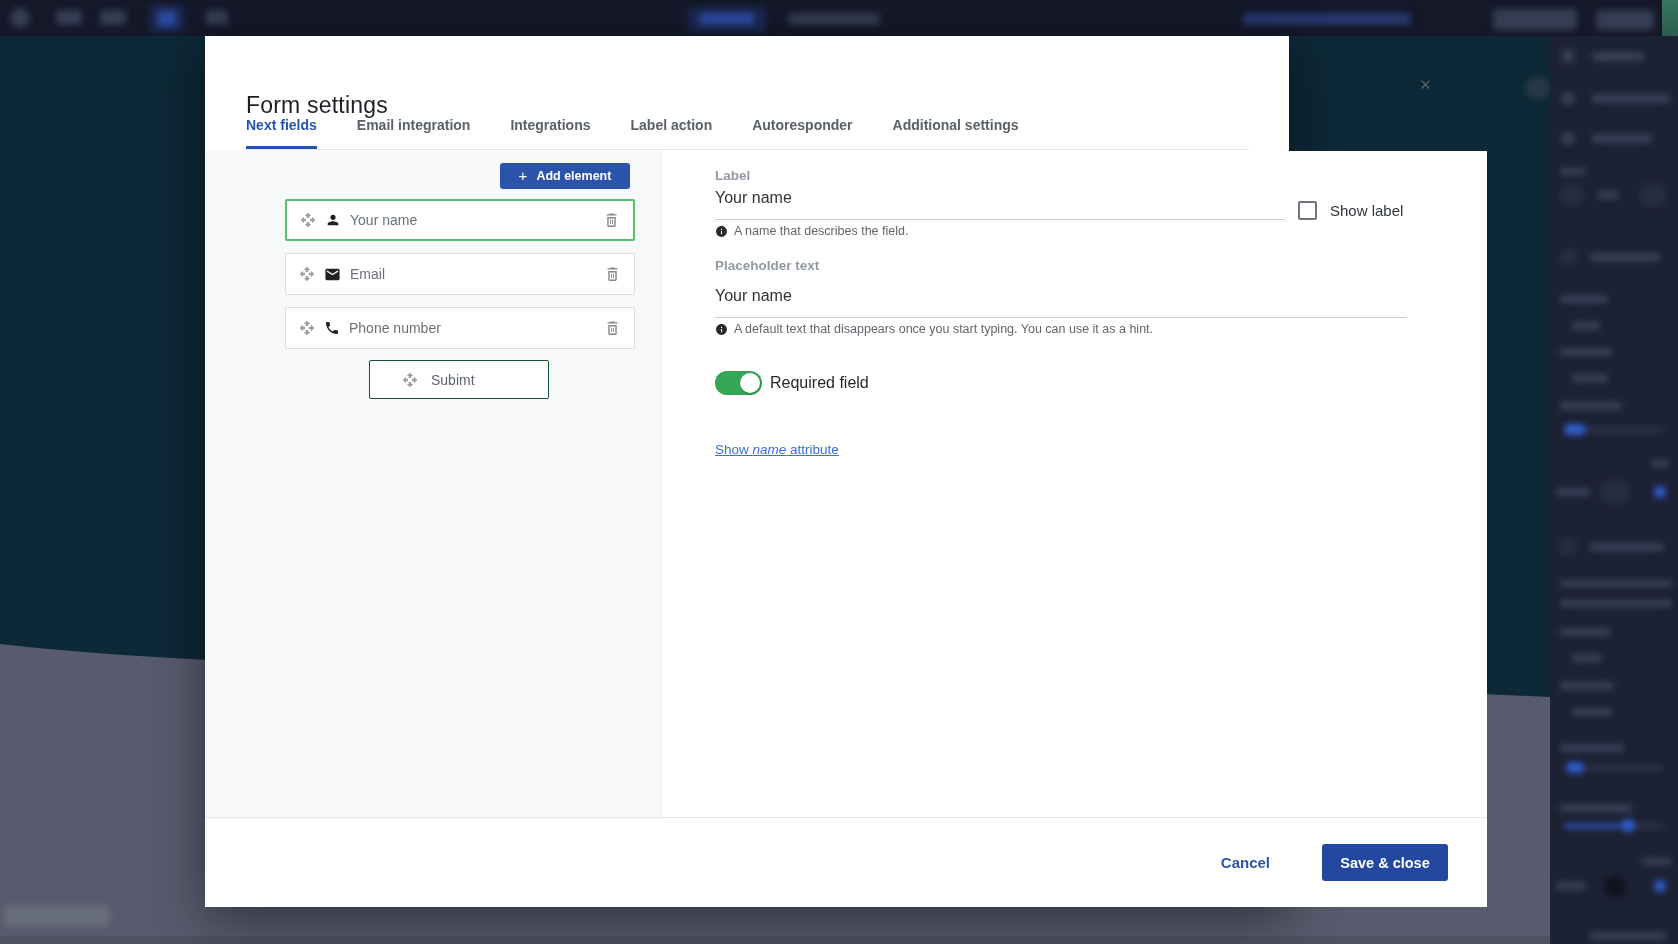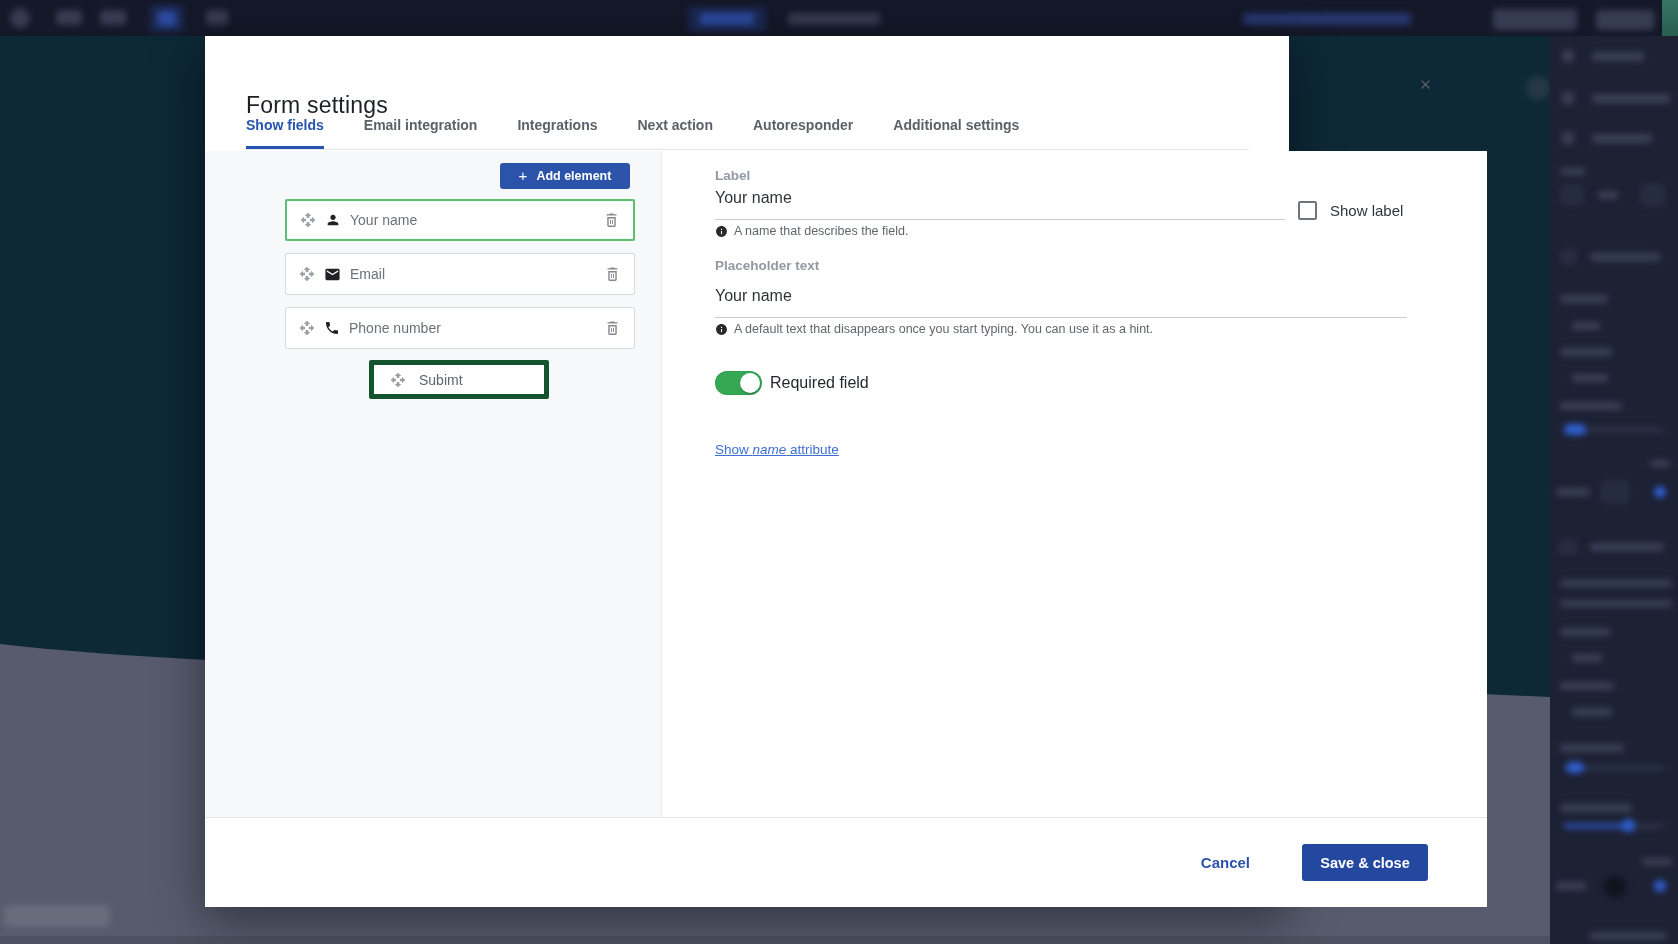--- a/index.html
+++ b/index.html
@@ -48,21 +48,21 @@
                      display:flex; align-items:center; justify-content:center; gap:9px; cursor:pointer; }
   .add-element-btn .plus { font-size:15px; font-weight:400; position:relative; top:-0.5px; }
   .element-row { position:absolute; left:80px; width:350px; height:42px; background:#fff; border:1px solid #d8dbdf;
                  border-radius:2px; display:flex; align-items:center; padding:0 13px; cursor:pointer; }
   .element-row.selected { border:2px solid #57c06e; }
   .element-row .drag { display:flex; margin-right:9px; cursor:grab; }
   .element-row .type-icon { display:flex; margin-right:9px; }
   .element-row .el-label { font-size:14px; color:#6b7178; flex:1; }
   .element-row .trash { display:flex; border:none; background:none; cursor:pointer; padding:0; }
   .submit-row { position:absolute; left:164px; top:209px; width:180px; height:39px; background:#fff;
-                border:5px solid #14532d; border-radius:2px; display:flex; align-items:center; padding:0 16px; cursor:pointer; }
+                border:1px solid #14532d; border-radius:2px; display:flex; align-items:center; padding:0 32px; cursor:pointer; }
   .submit-row .drag { display:flex; margin-right:13px; cursor:grab; }
   .submit-row .el-label { font-size:14px; color:#5f656c; }
 
   
   .right-panel { position:absolute; left:458px; top:115px; width:824px; height:666px; background:#fff; }
   .field-label { position:absolute; left:52px; font-size:13.5px; color:#9399a2;font-weight:bold; }
   .field-value { position:absolute; left:52px; font-size:16px; color:#2f343a; }
   .field-line  { position:absolute; left:52px; height:1px; background:#c9cdd3; }
   .hint { position:absolute; left:52px; display:flex; align-items:center; gap:6px; font-size:12.5px; color:#61666d; }
   .checkbox-row { position:absolute; left:635px; top:50px; display:flex; align-items:center; gap:13px; cursor:pointer; }
@@ -72,21 +72,21 @@
   .toggle { width:47px; height:24px; border-radius:12px; background:#35a855; position:relative; cursor:pointer;
             box-shadow:inset 0 0 0 1px rgba(0,0,0,.05); }
   .toggle .knob { position:absolute; top:2px; right:2px; width:20px; height:20px; border-radius:50%; background:#fff;
                   box-shadow:0 1px 2px rgba(0,0,0,.3); }
   .toggle-label { font-size:16px; color:#24282e; }
   .name-attr-link { position:absolute; left:52px; top:291px; font-size:13.5px; color:#3c6fd1; text-decoration:underline; cursor:pointer; }
   .name-attr-link .it { font-style:italic; }
 
   
   .modal-footer { position:absolute; left:0; top:781px; width:1282px; height:90px; border-top:1px solid #e4e6ea;
-                  display:flex; align-items:center; justify-content:flex-end; padding-right:59px; gap:52px; background:#fff; }
+                  display:flex; align-items:center; justify-content:flex-end; padding-right:39px; gap:52px; background:#fff; }
   .cancel-btn { border:none; background:none; color:#2b53a9; font-family:"Liberation Sans",sans-serif;
                 font-size:15px; font-weight:700; cursor:pointer; }
   .save-btn { width:126px; height:37px; background:#24489f; color:#fff; border:none; border-radius:3px;
               font-family:"Liberation Sans",sans-serif; font-size:14.5px; font-weight:700; cursor:pointer; }
 </style>
 </head>
 <body>
 
 <div class="canvas">
   <svg class="curve" width="1678" height="908">
@@ -171,24 +171,24 @@
 
   <button class="modal-close" aria-label="Close">
     <span style="display:flex;">
       <svg width="15" height="15" viewBox="0 0 24 24">
           <path d="M19 6.4L17.6 5 12 10.6 6.4 5 5 6.4 10.6 12 5 17.6 6.4 19 12 13.4 17.6 19 19 17.6 13.4 12z" fill="#5f6368"></path>
         </svg>
     </span>
   </button>
 
   <nav class="tabs" id="tabs">
-      <div class="tab active">Show fields</div>
+      <div class="tab active">Next fields</div>
       <div class="tab">Email integration</div>
       <div class="tab">Integrations</div>
-      <div class="tab">Next action</div>
+      <div class="tab">Label action</div>
       <div class="tab">Autoresponder</div>
       <div class="tab">Additional settings</div>
     </nav>
   <div class="tabs-divider"></div>
 
   <section class="left-panel">
     <button class="add-element-btn">
       <span class="plus">+</span>
       <span>Add element</span>
     </button>

